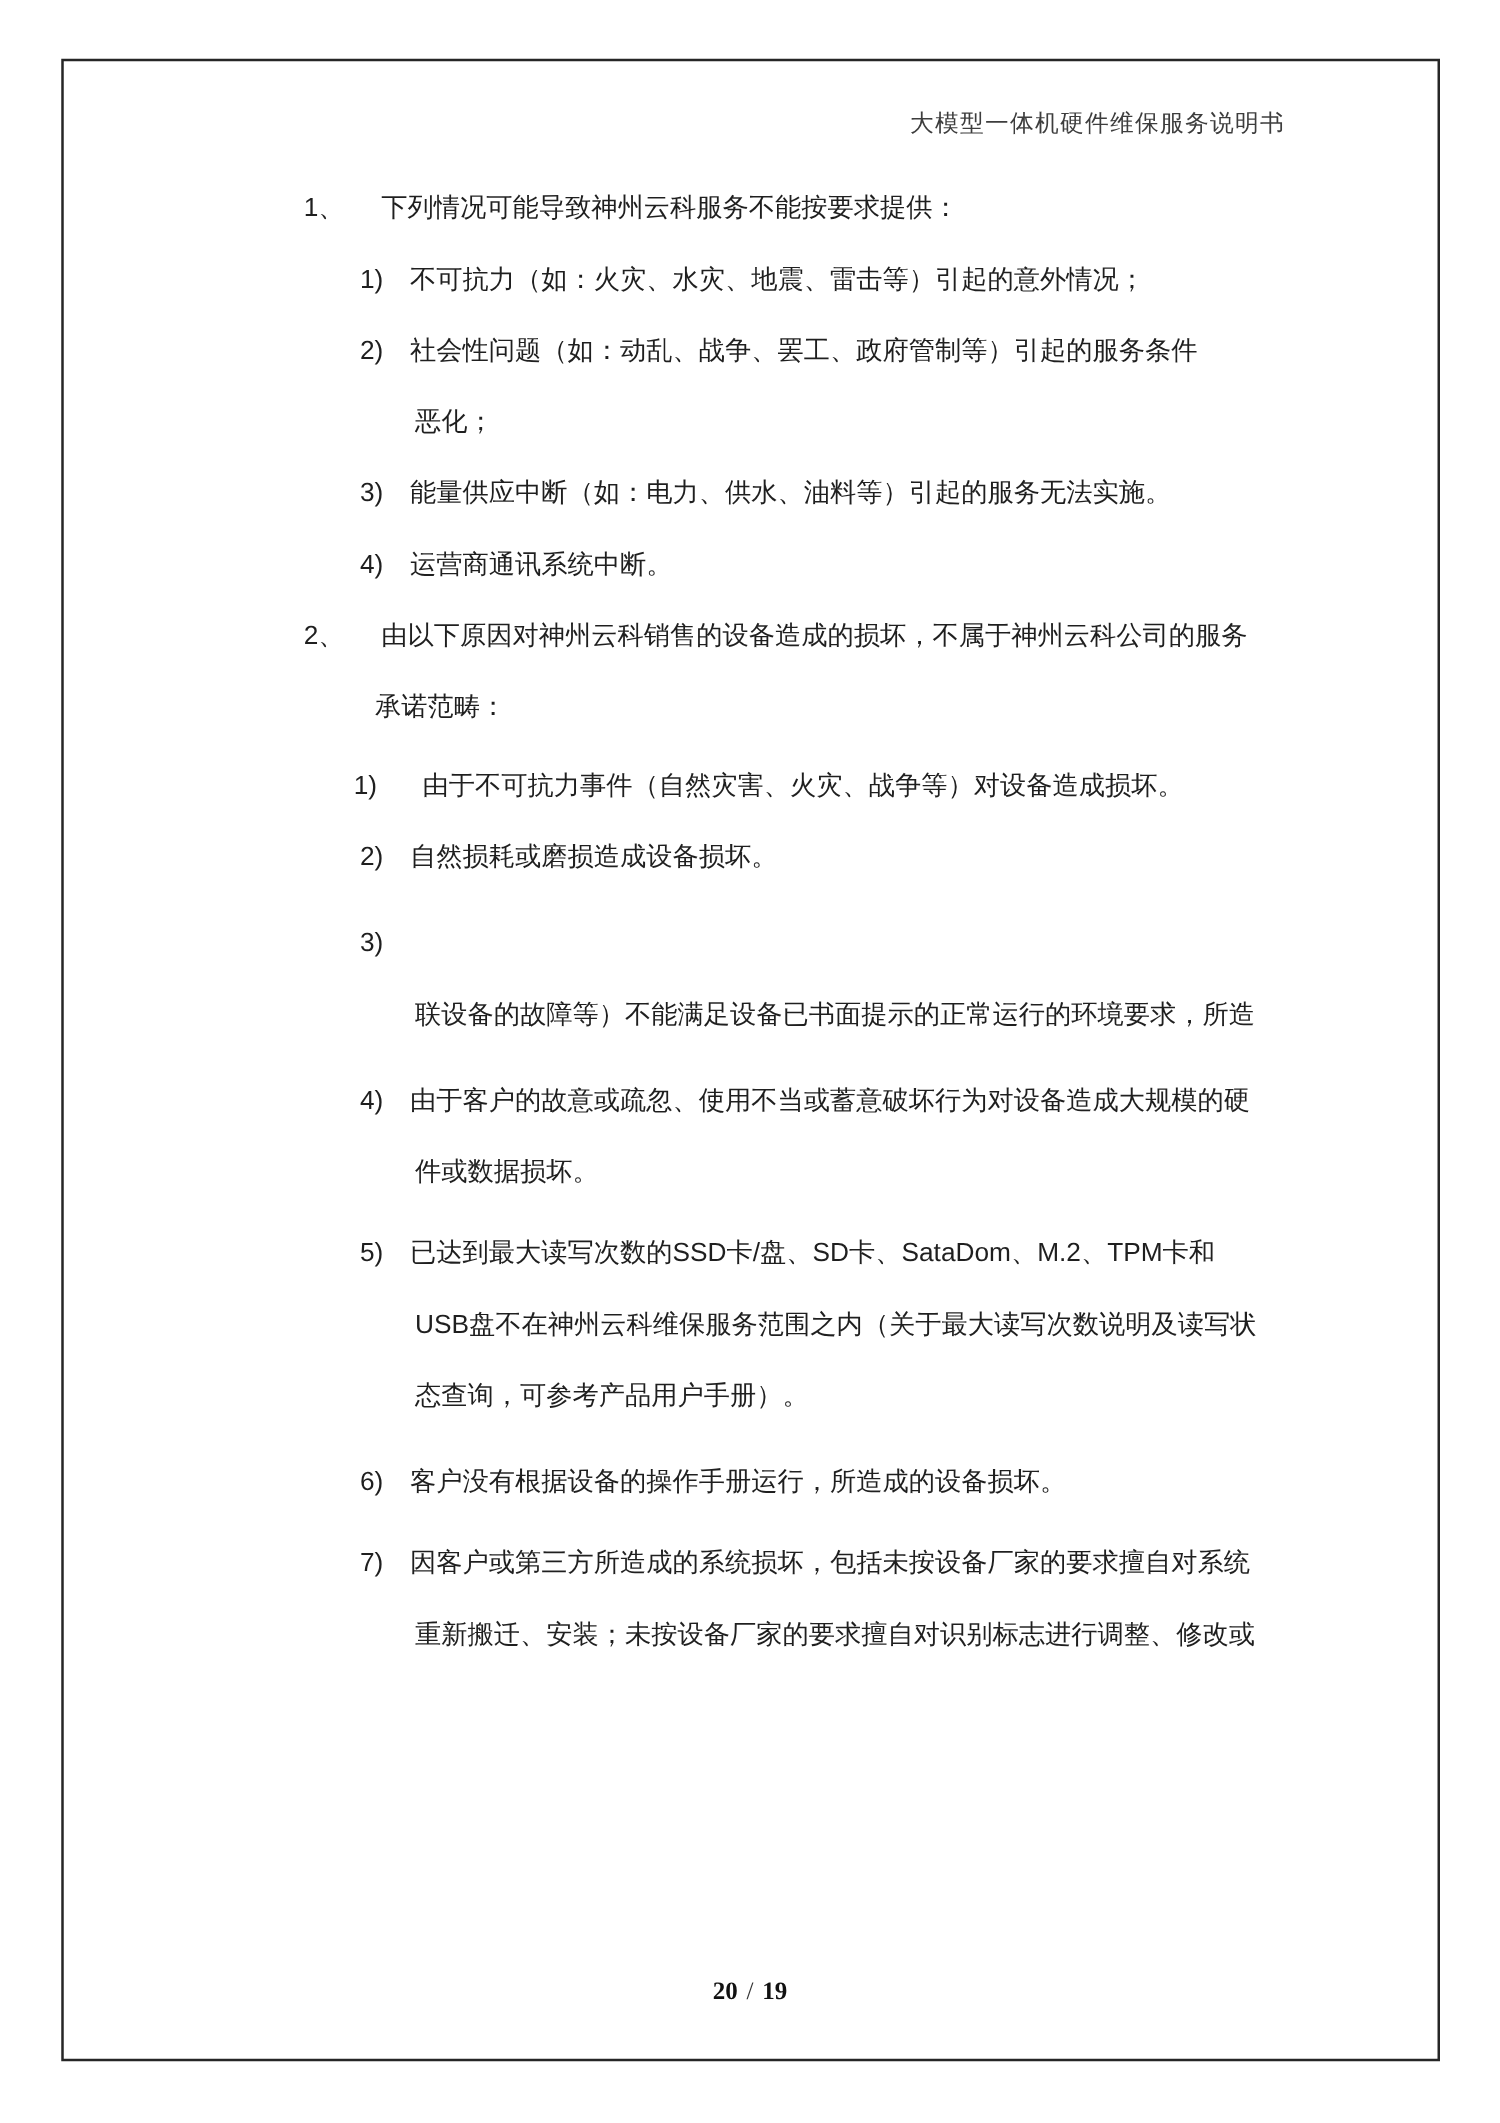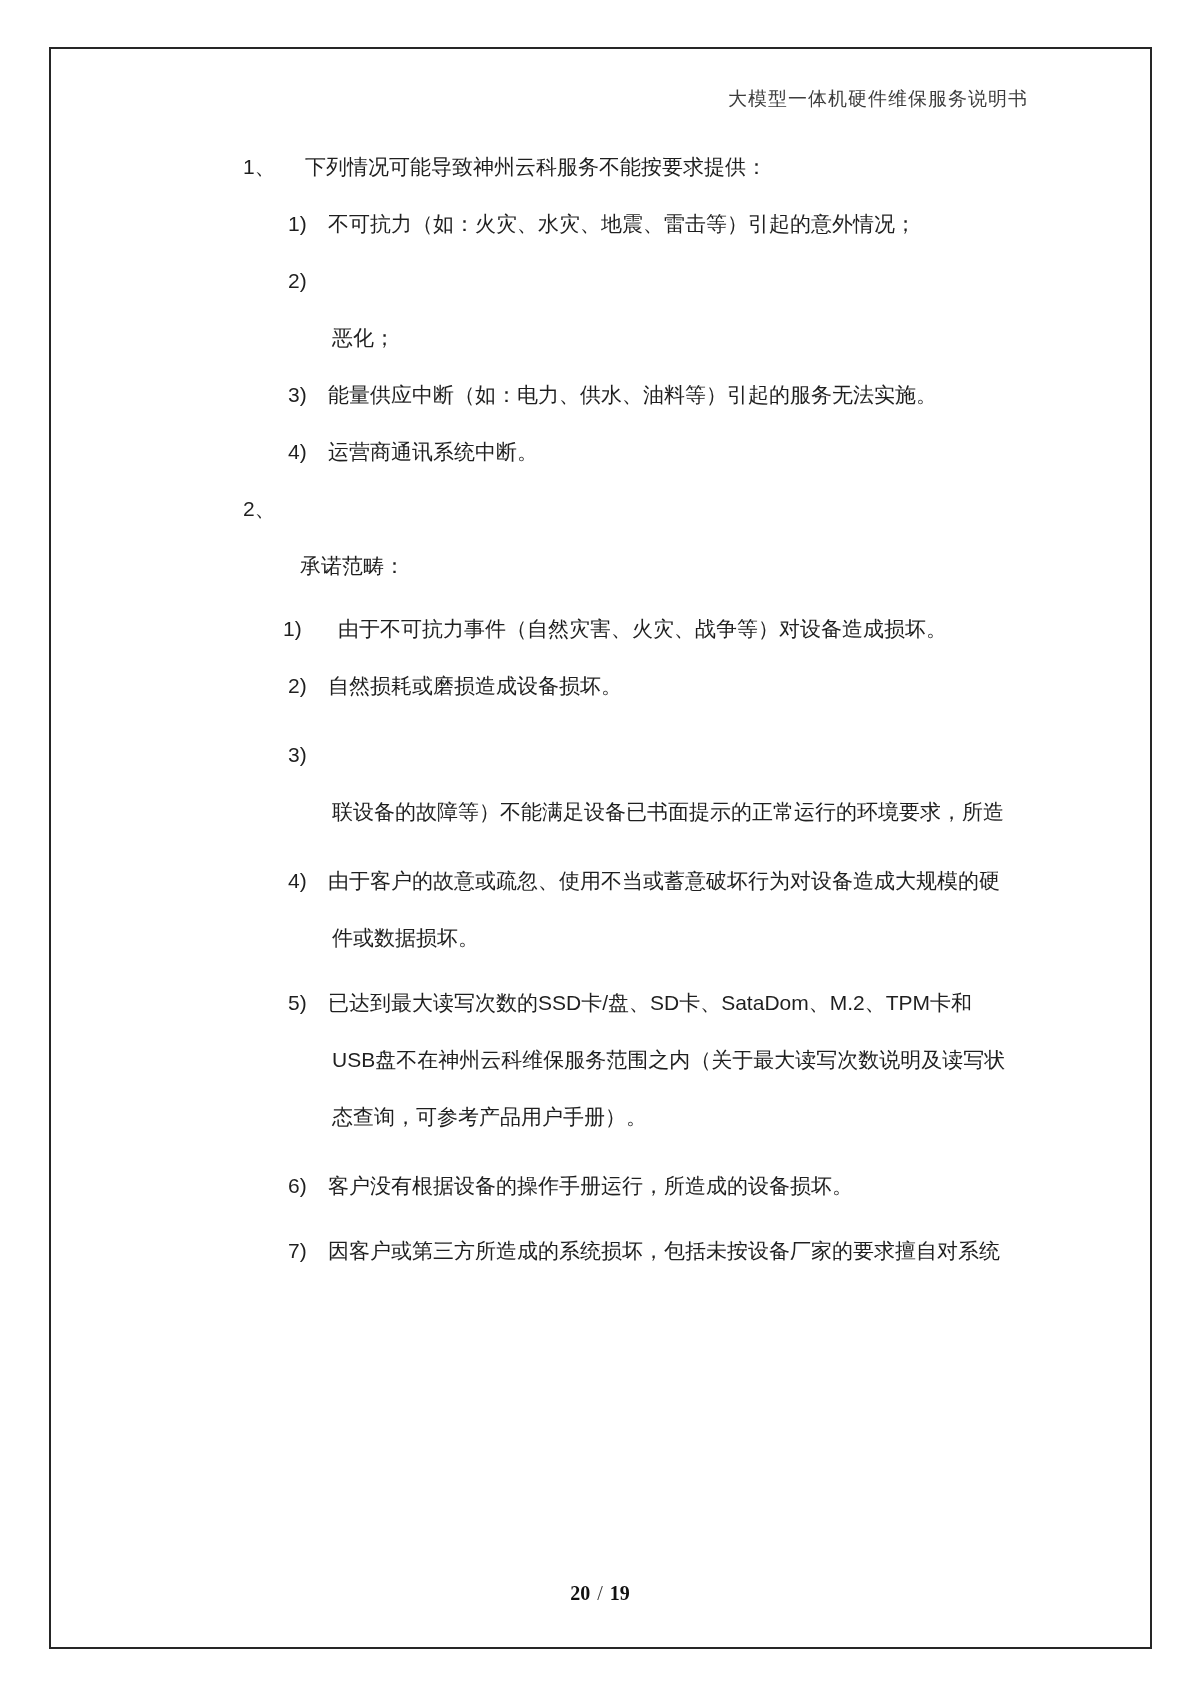--- a/index.html
+++ b/index.html
@@ -75,34 +75,36 @@
       <div class="row L1">
         <span class="num">1、</span>
         <span class="txt">下列情况可能导致神州云科服务不能按要求提供：</span>
       </div>
       <div class="row L2">
         <span class="num">1)</span>
         <span class="txt">不可抗力（如：火灾、水灾、地震、雷击等）引起的意外情况；</span>
       </div>
       <div class="row L2">
         <span class="num">2)</span>
+        <span class="txt">社会性问题（如：动乱、战争、罢工、政府管制等）引起的服务条件</span>
       </div>
       <div class="row L2c">
         <span class="txt">恶化；</span>
       </div>
       <div class="row L2">
         <span class="num">3)</span>
         <span class="txt">能量供应中断（如：电力、供水、油料等）引起的服务无法实施。</span>
       </div>
       <div class="row L2">
         <span class="num">4)</span>
         <span class="txt">运营商通讯系统中断。</span>
       </div>
       <div class="row L1">
         <span class="num">2、</span>
+        <span class="txt">由以下原因对神州云科销售的设备造成的损坏，不属于神州云科公司的服务</span>
       </div>
       <div class="row L1c">
         <span class="txt">承诺范畴：</span>
       </div>
       <div class="row L2w" style="margin-top: 6px;">
         <span class="num">1)</span>
         <span class="txt">由于不可抗力事件（自然灾害、火灾、战争等）对设备造成损坏。</span>
       </div>
       <div class="row L2">
         <span class="num">2)</span>
@@ -132,18 +134,21 @@
         <span class="txt">态查询，可参考产品用户手册）。</span>
       </div>
       <div class="row L2" style="margin-top: 12px;">
         <span class="num">6)</span>
         <span class="txt">客户没有根据设备的操作手册运行，所造成的设备损坏。</span>
       </div>
       <div class="row L2" style="margin-top: 8px;">
         <span class="num">7)</span>
         <span class="txt">因客户或第三方所造成的系统损坏，包括未按设备厂家的要求擅自对系统</span>
       </div>
+      <div class="row L2c">
+        <span class="txt">重新搬迁、安装；未按设备厂家的要求擅自对识别标志进行调整、修改或</span>
+      </div>
     </div>
 
   <div class="footer">
     <span class="pg">20</span><span class="sep">/</span><span class="pg">19</span>
   </div>
 </div>
 
 </body></html>

